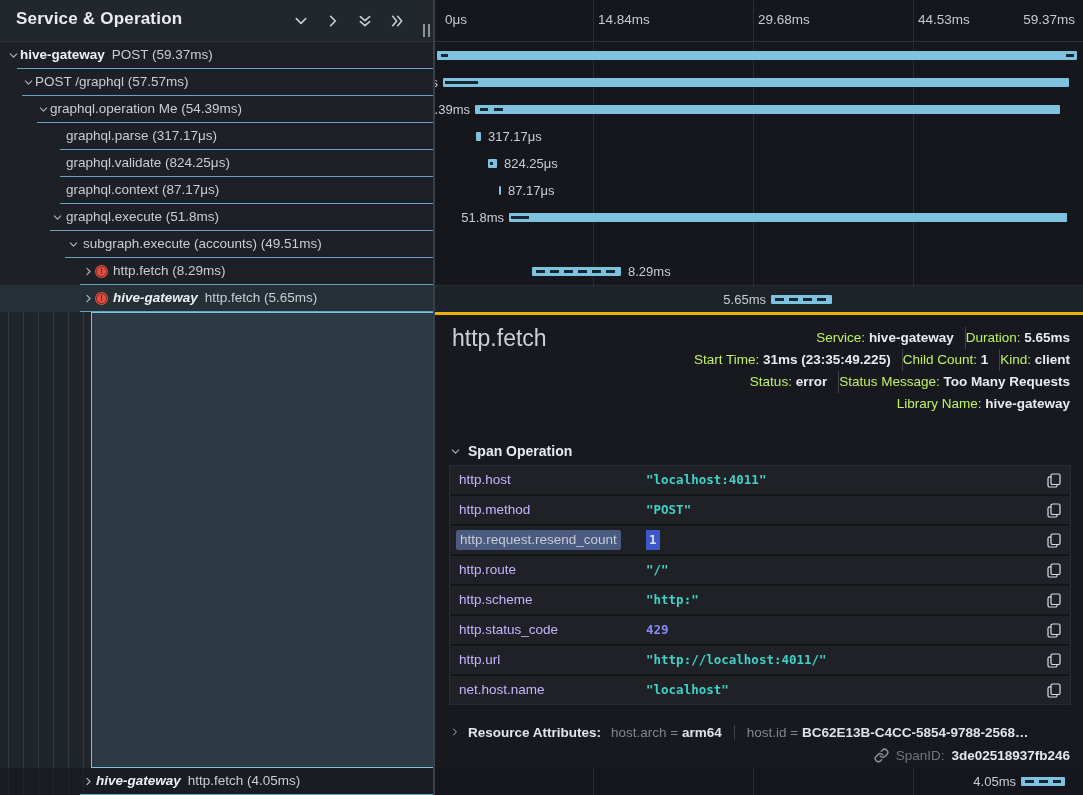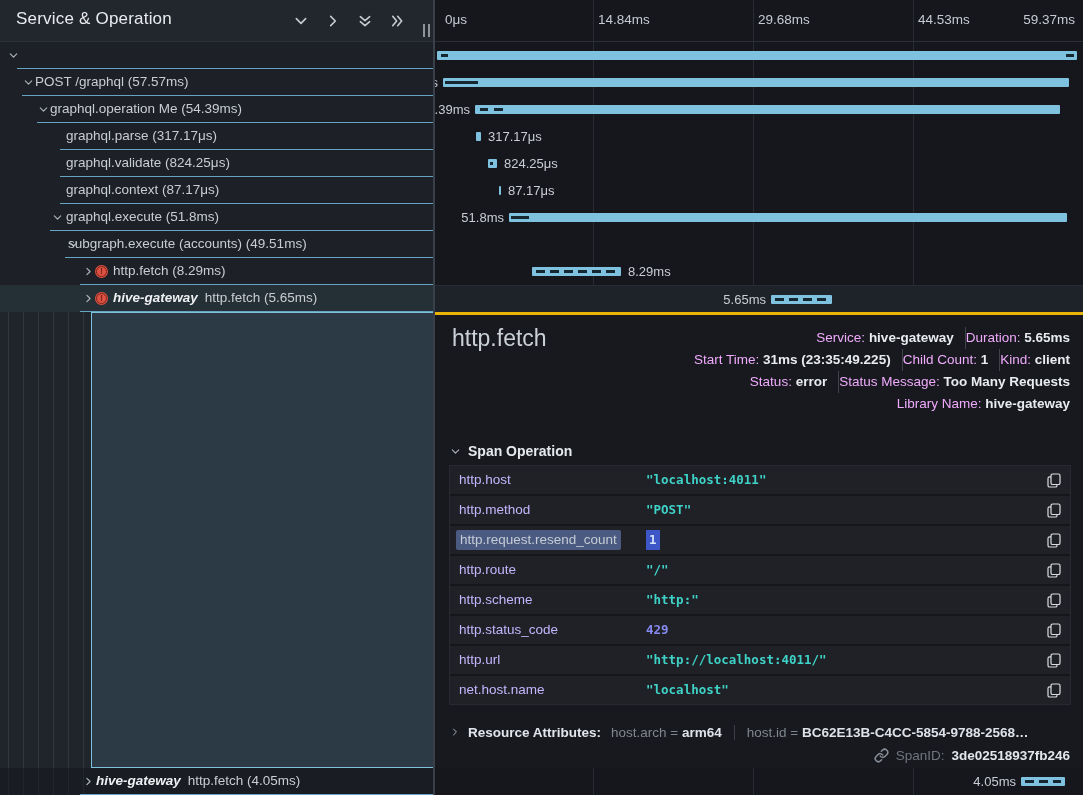--- a/index.html
+++ b/index.html
@@ -4,21 +4,21 @@
 <style>
   html,body{margin:0;padding:0;}
   body{
     width:1083px;height:795px;position:relative;overflow:hidden;
     background:#15171c;font-family:"Liberation Sans",sans-serif;
     -webkit-font-smoothing:antialiased;
   }
   
   .left{position:absolute;left:0;top:0;width:433px;height:795px;background:#20242b;overflow:hidden;}
   .lheader{position:absolute;top:0;left:0;width:433px;height:42px;background:#22262d;border-bottom:1px solid #2c3138;box-sizing:border-box;z-index:5;}
-  .ltitle{position:absolute;left:16px;top:9px;font-size:17px;font-weight:400;color:#e9ebee;letter-spacing:.2px;}
+  .ltitle{position:absolute;left:16px;top:9px;font-size:17px;font-weight:700;color:#e9ebee;letter-spacing:.2px;}
   .ltools{position:absolute;right:28px;top:13px;display:flex;gap:16px;}
   .ltool{width:16px;height:16px;color:#c7ccd4;cursor:pointer;}
   .ltool svg{width:16px;height:16px;display:block;}
   .split-handle{position:absolute;right:3px;top:24px;display:flex;gap:3px;cursor:col-resize;}
   .split-handle i{display:block;width:2px;height:13px;background:#8d939c;}
   .guide{position:absolute;width:1px;top:312px;bottom:0;background:#31373f;z-index:1;}
   .treerow{position:absolute;left:0;width:433px;height:27px;background:#1d2127;z-index:2;cursor:pointer;}
   .treerow.sel{background:#253036;}
   .underline{position:absolute;bottom:0;height:1px;right:0;background:#67a4c2;}
   .chev{position:absolute;top:8px;width:11px;height:11px;color:#b0b6be;cursor:pointer;}
@@ -45,21 +45,21 @@
     background:repeating-linear-gradient(90deg,#152731 0 9px,rgba(0,0,0,0) 9px 14px);}
   .blabel{position:absolute;top:0;line-height:27px;font-size:13px;color:#c9cdd3;white-space:nowrap;}
   .blabel.l{width:150px;text-align:right;}
   
   .detail{position:absolute;left:435px;top:312px;width:649px;height:456px;background:#17191f;border-top:3px solid #eab308;box-sizing:border-box;z-index:4;}
   .dtitle{position:absolute;left:17px;top:10px;font-size:23px;font-weight:500;color:#ccd1d8;}
   .dmeta{position:absolute;top:12px;right:14px;text-align:right;}
   .dline{line-height:22px;font-size:13.5px;white-space:nowrap;}
   .grp{display:inline-block;}
   .grp + .grp{border-left:1px solid #3e434b;margin-left:11px;padding-left:0;}
-  .mlbl{color:#f0abfc;}
+  .mlbl{color:#bef264;}
   .mval{color:#e8ebef;font-weight:700;}
   .sahead{position:absolute;left:15px;top:128px;display:flex;align-items:center;gap:7px;font-size:14px;font-weight:700;color:#e6e9ed;cursor:pointer;}
   .sahead .chevsm{width:11px;height:11px;color:#aeb4bc;}
   .sahead svg{width:11px;height:11px;display:block;}
   .attrtable{position:absolute;left:14px;top:150px;width:620px;border:1px solid #272b31;background:#141619;}
   .attrrow{height:28px;background:#1f2127;margin-bottom:2px;position:relative;}
   .attrrow:last-child{margin-bottom:0;}
   .akey{position:absolute;left:9px;top:0;line-height:28px;font-size:13.5px;color:#c4b5fd;}
   .akey.selhl{left:6px;top:4px;line-height:20px;padding:0 4px;background:#4a5a80;color:#c6ccd6;border-radius:2px;}
   .aval{position:absolute;left:196px;top:0;line-height:28px;font-family:"DejaVu Sans Mono",monospace;font-size:12.5px;font-weight:700;}
@@ -94,20 +94,21 @@
       <div class="guide" style="left: 68px;"></div>
       <div class="guide" style="left: 83px;"></div>
     </div>
   <div id="treerows">
       <div class="treerow" style="top: 42px;">
         <div class="chev" style="left: 8px;">
           <svg viewBox="0 0 24 24" fill="none" stroke="currentColor" stroke-width="2.4" stroke-linecap="round" stroke-linejoin="round">
             <polyline points="5 8.5 12 15.5 19 8.5"></polyline>
           </svg>
         </div>
+        <div class="rowtext" style="left: 20px;"><span class="svc">hive-gateway</span><span>POST (59.37ms)</span></div>
         <div class="underline" style="left: 17px;"></div>
       </div>
       <div class="treerow" style="top: 69px;">
         <div class="chev" style="left: 23px;">
           <svg viewBox="0 0 24 24" fill="none" stroke="currentColor" stroke-width="2.4" stroke-linecap="round" stroke-linejoin="round">
             <polyline points="5 8.5 12 15.5 19 8.5"></polyline>
           </svg>
         </div>
         <div class="rowtext" style="left: 35px;"><span>POST /graphql (57.57ms)</span></div>
         <div class="underline" style="left: 22px;"></div>
@@ -141,21 +142,21 @@
         </div>
         <div class="rowtext" style="left: 66px;"><span>graphql.execute (51.8ms)</span></div>
         <div class="underline" style="left: 50px;"></div>
       </div>
       <div class="treerow" style="top: 231px;">
         <div class="chev" style="left: 68px;">
           <svg viewBox="0 0 24 24" fill="none" stroke="currentColor" stroke-width="2.4" stroke-linecap="round" stroke-linejoin="round">
             <polyline points="5 8.5 12 15.5 19 8.5"></polyline>
           </svg>
         </div>
-        <div class="rowtext" style="left: 68px;"><span>subgraph.execute (accounts) (49.51ms)</span></div>
+        <div class="rowtext" style="left: 83px;"><span>subgraph.execute (accounts) (49.51ms)</span></div>
         <div class="underline" style="left: 65px;"></div>
       </div>
       <div class="treerow" style="top: 258px;">
         <div class="chev" style="left: 83px;">
           <svg viewBox="0 0 24 24" fill="none" stroke="currentColor" stroke-width="2.4" stroke-linecap="round" stroke-linejoin="round">
             <polyline points="8.5 5 15.5 12 8.5 19"></polyline>
           </svg>
         </div>
         <div class="erricon" style="left: 95px;"></div>
         <div class="rowtext" style="left: 113px;"><span>http.fetch (8.29ms)</span></div>

